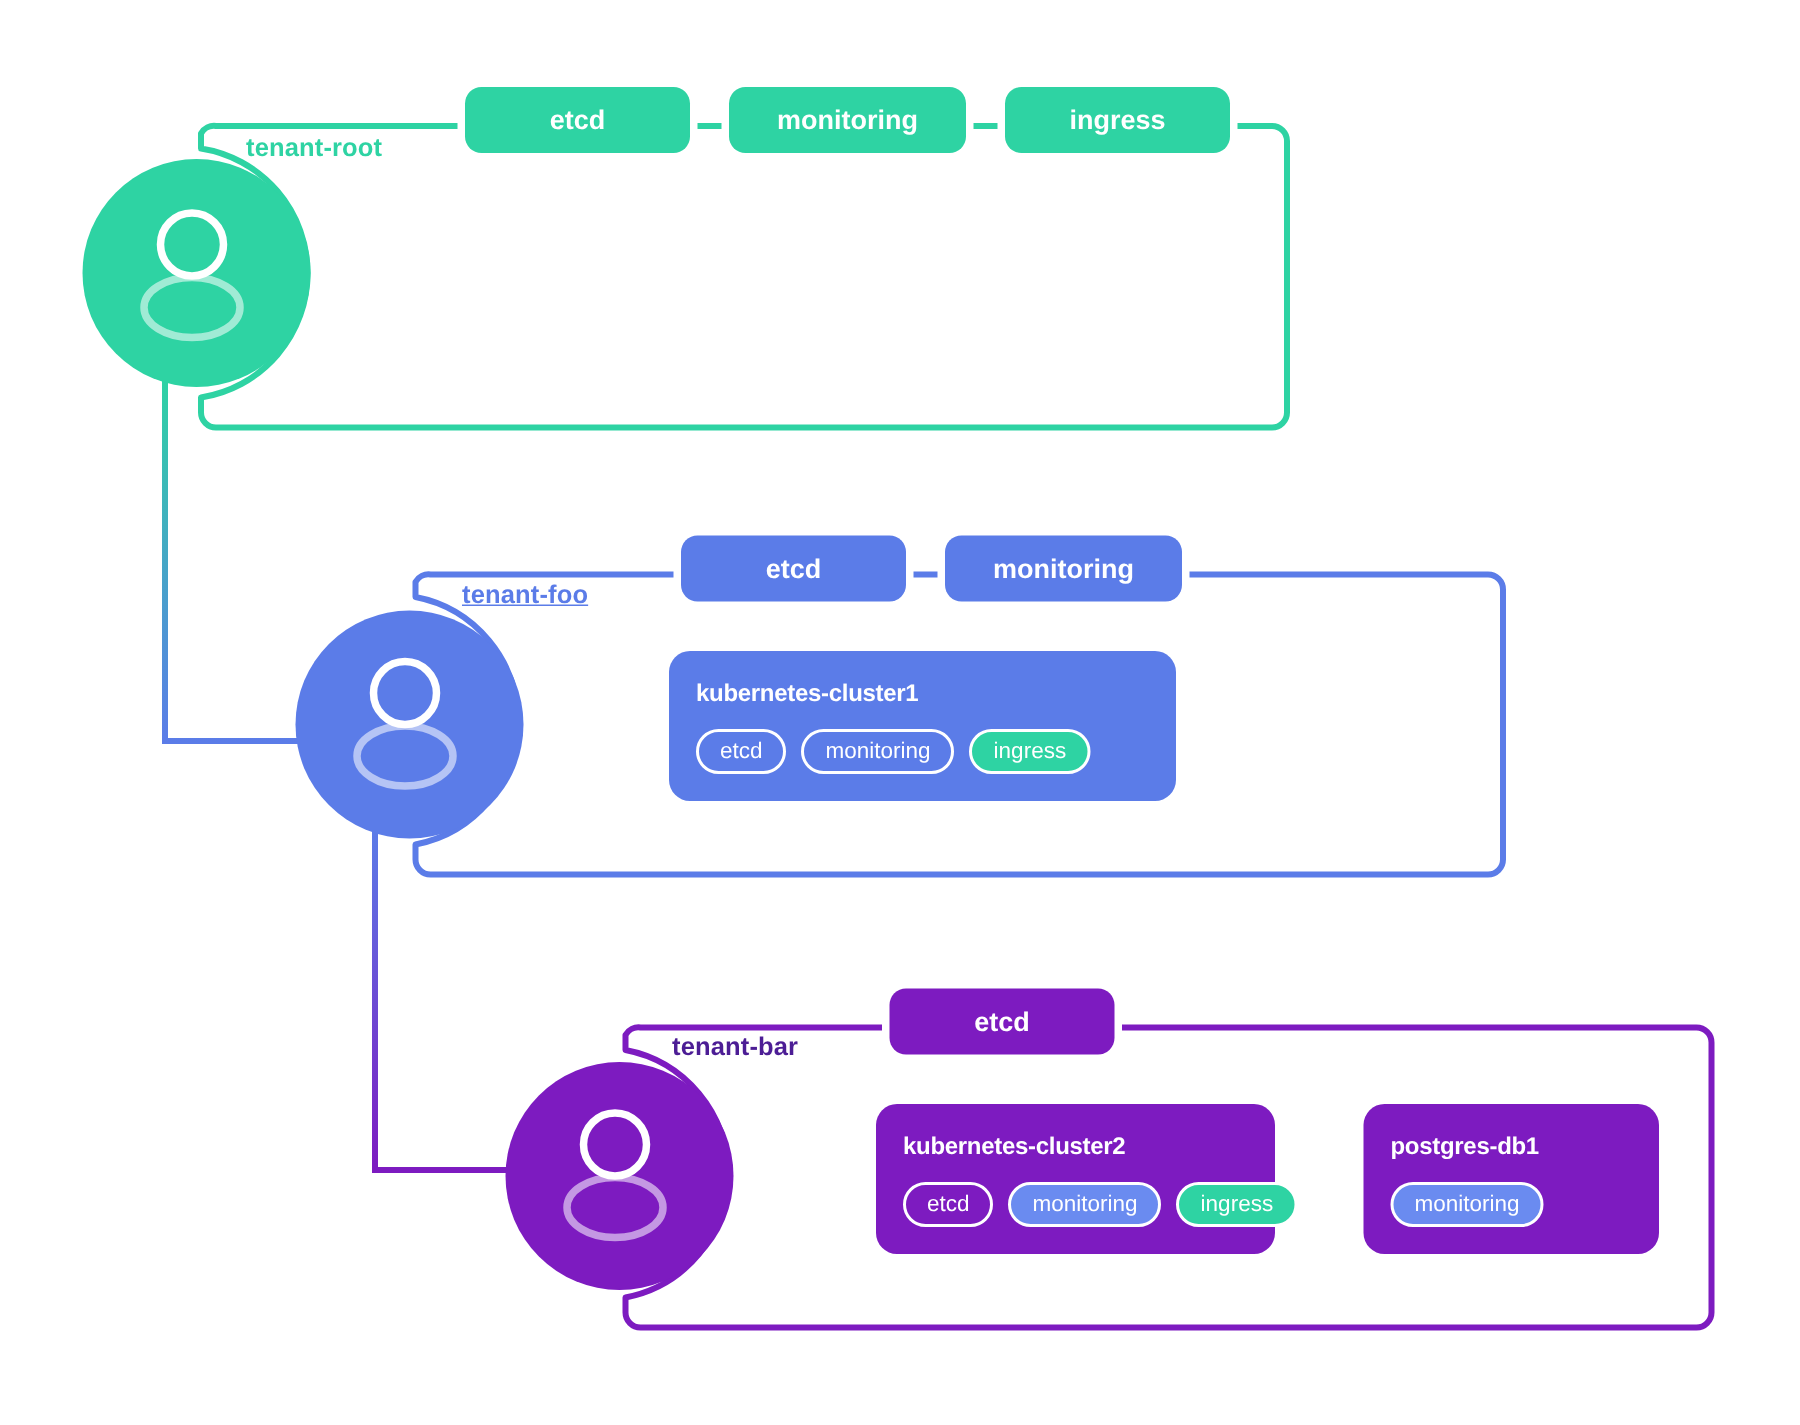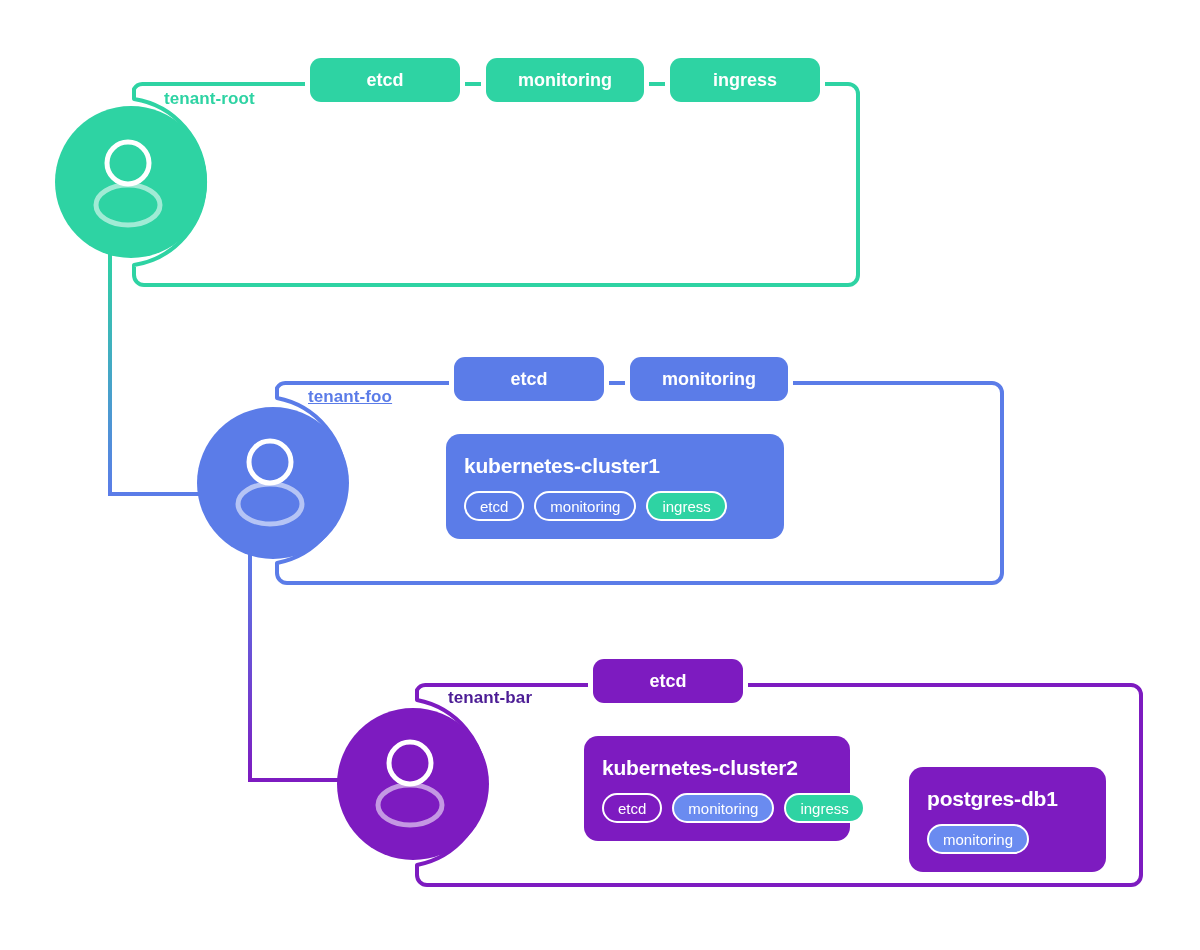--- a/index.html
+++ b/index.html
@@ -43,21 +43,21 @@
   }
 
   
   .res-card {
     position: absolute;
     border-radius: 14px;
     padding: 20px 18px 18px 18px;
   }
   .res-title {
     color: #ffffff;
-    font-size: 21px;
+    font-size: 16px;
     font-weight: 700;
     letter-spacing: -.2px;
     white-space: nowrap;
     margin-bottom: 14px;
     line-height: 1.1;
   }
   .pill-row { display: flex; gap: 10px; align-items: center; }
   .pill {
     display: inline-flex; align-items: center; justify-content: center;
     height: 30px;
@@ -163,20 +163,20 @@
 
   <div class="res-card" style="left:584px; top:736px; width:266px; background:#7D1BC0;">
     <div class="res-title">kubernetes-cluster2</div>
     <div class="pill-row">
       <span class="pill outline">etcd</span>
       <span class="pill filled-blue">monitoring</span>
       <span class="pill filled-green">ingress</span>
     </div>
   </div>
 
-  <div class="res-card" style="left:909px; top:736px; width:197px; background:#7D1BC0;margin-top:31px;">
+  <div class="res-card" style="left:909px; top:736px; width:197px; background:#7D1BC0;">
     <div class="res-title">postgres-db1</div>
     <div class="pill-row">
       <span class="pill filled-blue">monitoring</span>
     </div>
   </div>
 
 </div>
 
 </body></html>

